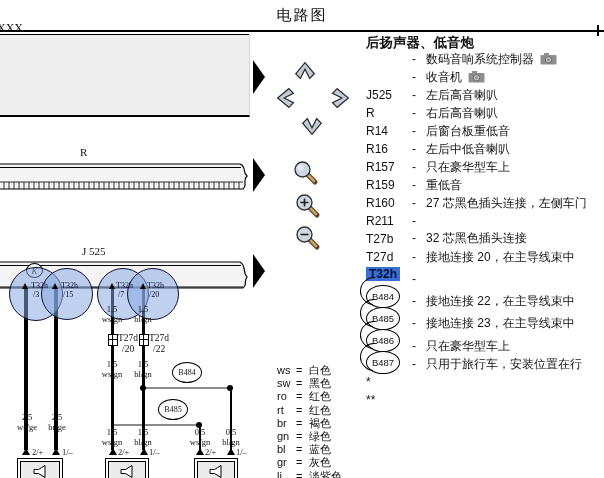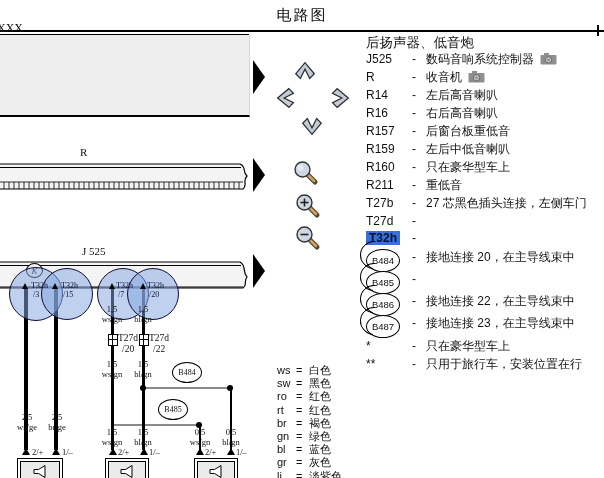--- a/index.html
+++ b/index.html
@@ -39,24 +39,24 @@
   .tarrow{width:0;height:0;border-left:4px solid transparent;border-right:4px solid transparent;
           border-bottom:7px solid #000;z-index:6;}
   .spk{top:458px;height:26px;border:1.2px solid #000;background:#fff;padding:2px;box-sizing:border-box;}
   .spk-in{border:1px solid #000;background:#ebebeb;width:100%;height:100%;
           display:flex;align-items:flex-start;justify-content:center;padding-top:3px;box-sizing:border-box;}
   
   .navarrow{width:28px;height:28px;cursor:pointer;}
   .mag{width:28px;height:28px;cursor:pointer;}
   
   .lrow{left:366px;display:flex;font-size:12px;line-height:15px;white-space:nowrap;align-items:flex-start;}
-  .lcode{width:46px;flex:0 0 46px;}
+  .lcode{width:46px;flex:0 0 46px;margin-top:36px;}
   .ldash{width:14px;flex:0 0 14px;}
   .ldesc{white-space:nowrap;}
-  .ltitle{left:366px;top:34px;font-size:13.5px;font-weight:normal;white-space:nowrap;}
+  .ltitle{left:366px;top:34px;font-size:13.5px;font-weight:bold;white-space:nowrap;}
   .sel{background:#3a70d5;color:#001133;font-weight:bold;padding:0 3px;}
   .gbadge{position:relative;width:32px;height:21px;border:1.4px solid #000;border-radius:50%;
           display:inline-flex;align-items:center;justify-content:center;font-size:9.5px;background:#fff;margin-top:-1px;}
   .gbadge::before{content:"";position:absolute;width:26px;height:26px;border:1.3px solid #000;
           border-radius:50%;border-right-color:transparent;border-bottom-color:transparent;
           top:-9px;left:-7px;transform:rotate(-40deg);}
   .camicon{margin-left:6px;vertical-align:-2px;}
   
   .ckrow{display:flex;font-size:11px;line-height:13.2px;}
   .ckcode{width:19px;}
@@ -302,20 +302,21 @@
     <span class="ldash">-</span>
     <span class="ldesc">27 芯黑色插头连接，左侧车门</span>
   </div>
   <div class="abs lrow" style="top:214px;">
     <span class="lcode">T27d</span>
     <span class="ldash">-</span>
   </div>
   <div class="abs lrow" style="top:231px;">
     <span class="lcode"><span class="sel">T32h</span></span>
     <span class="ldash">-</span>
+    <span class="ldesc">32 芯黑色插头连接</span>
   </div>
   <div class="abs lrow" style="top:250px;">
     <span class="lcode"><span class="gbadge">B484</span></span>
     <span class="ldash">-</span>
     <span class="ldesc">接地连接 20，在主导线束中</span>
   </div>
   <div class="abs lrow" style="top:272px;">
     <span class="lcode"><span class="gbadge">B485</span></span>
     <span class="ldash">-</span>
   </div>

